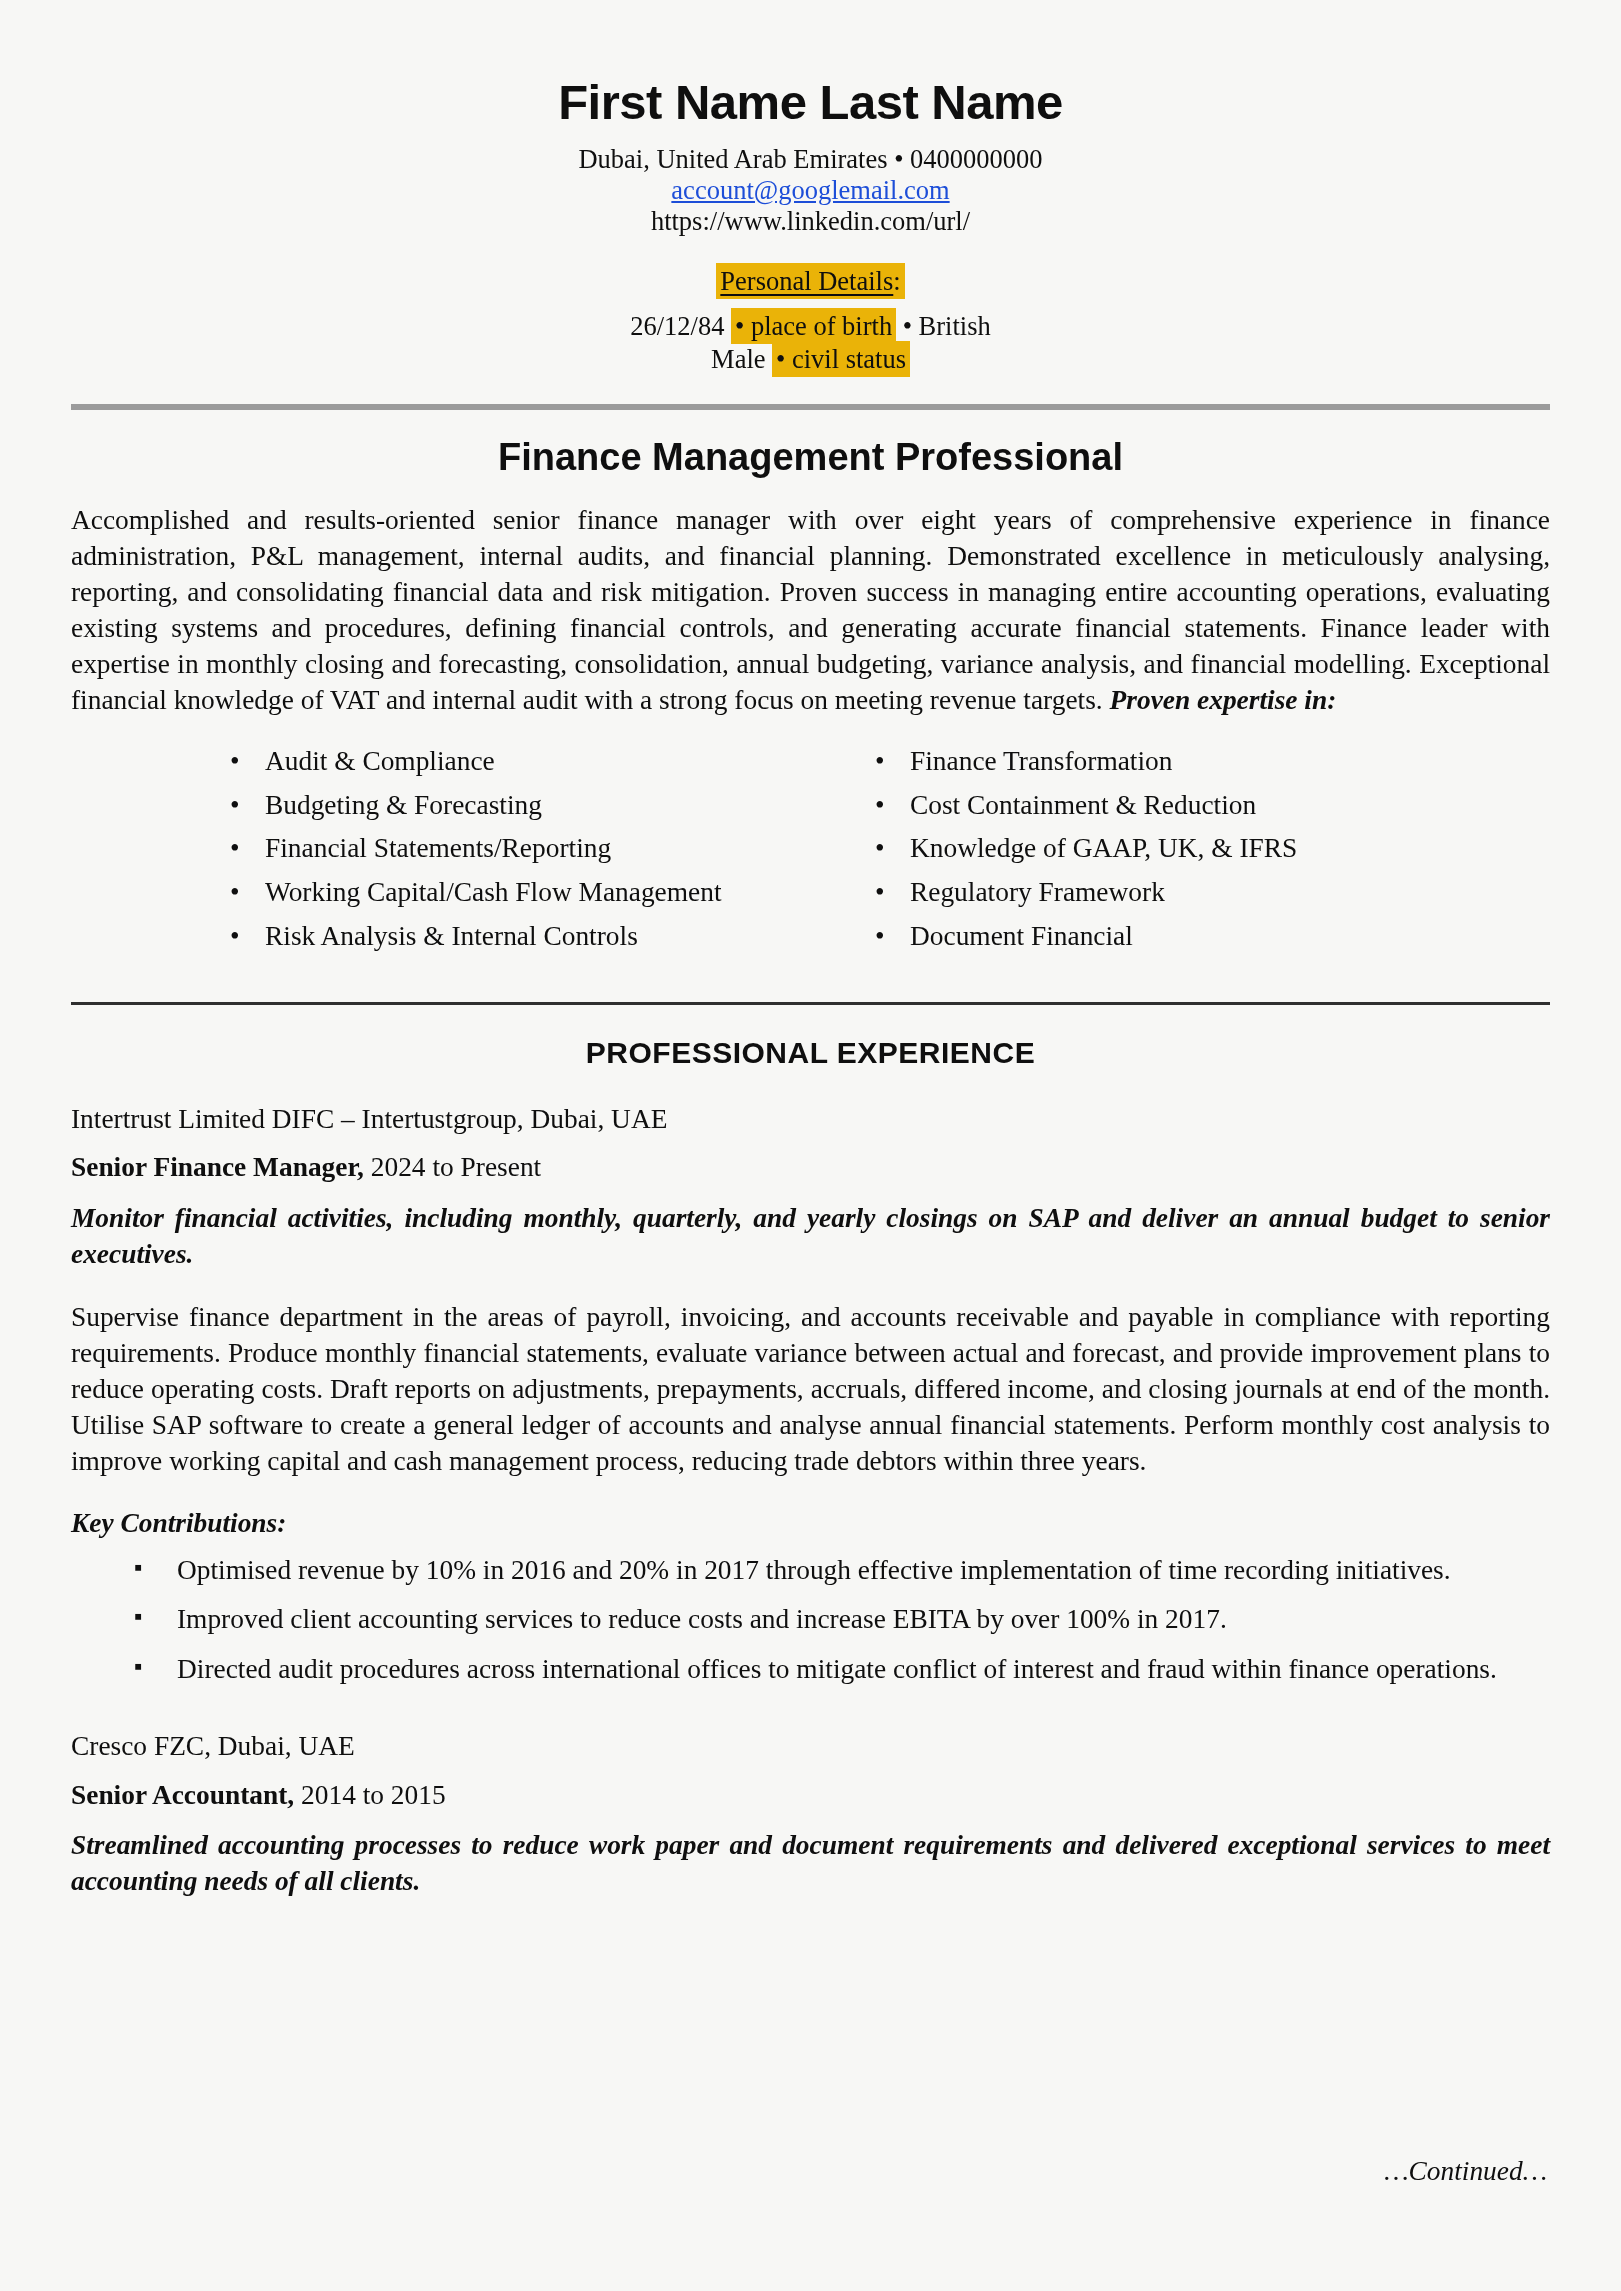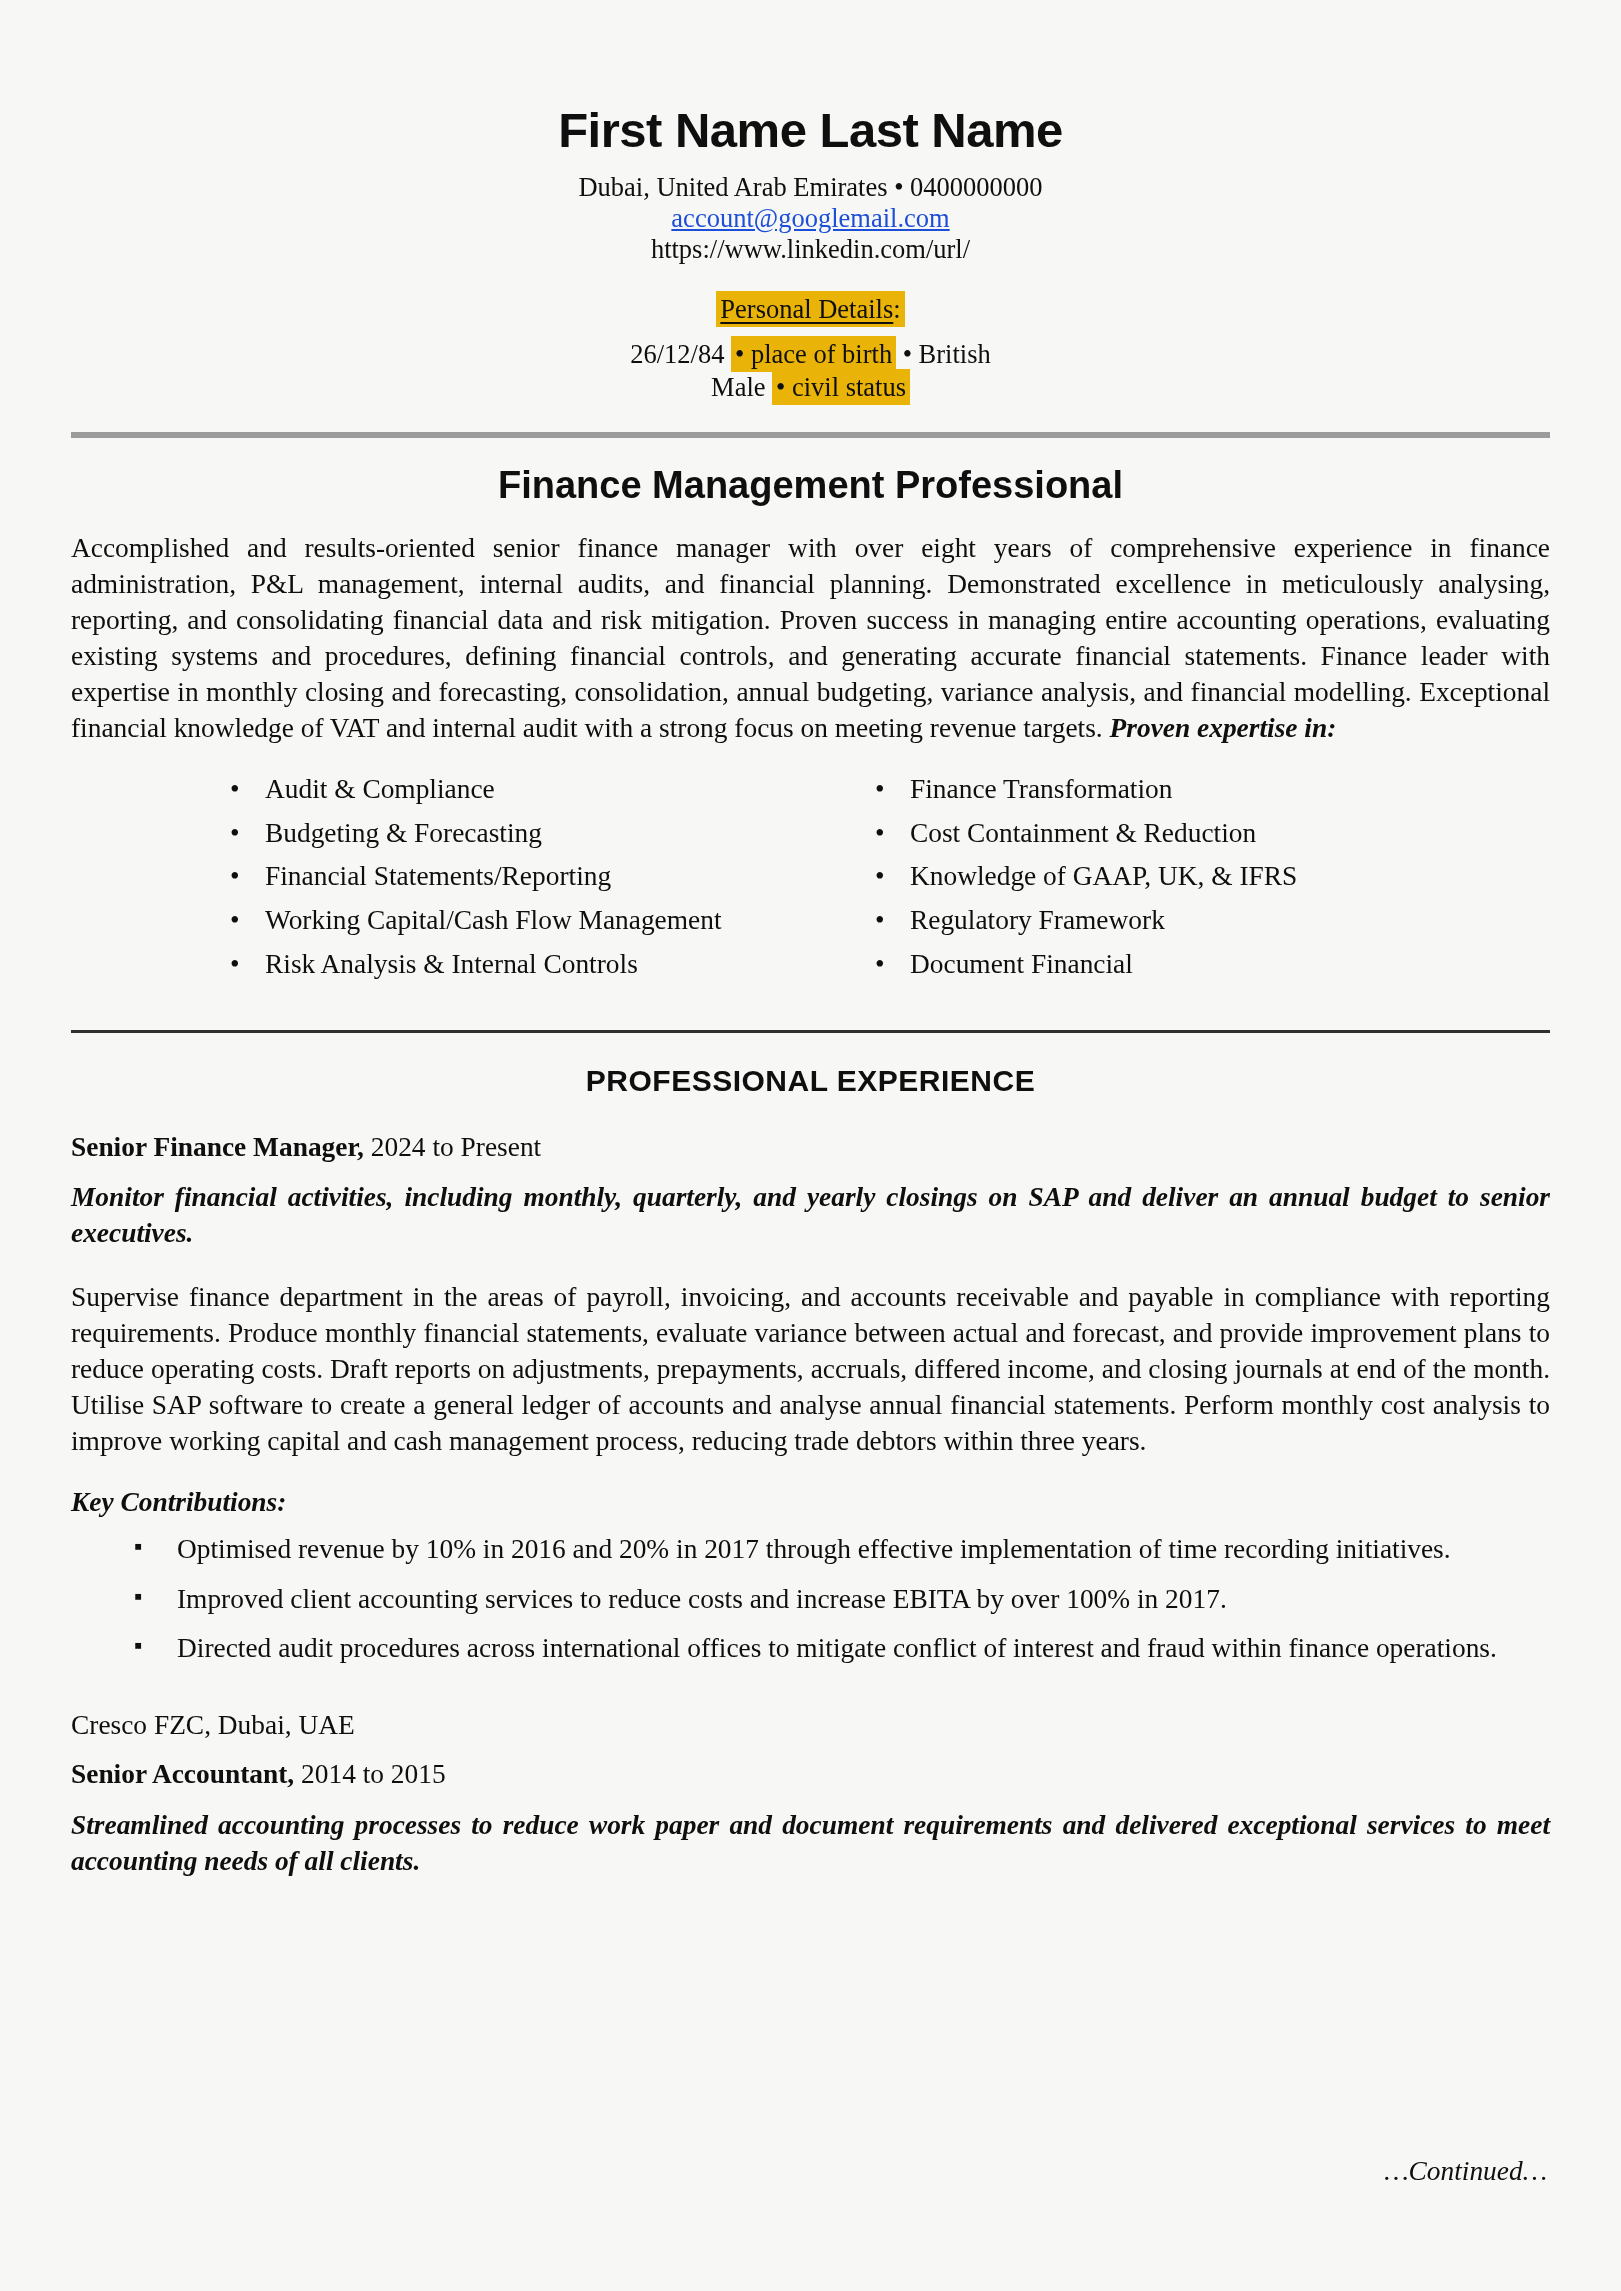--- a/index.html
+++ b/index.html
@@ -6,21 +6,21 @@
   body {
     width: 1621px; height: 2292px;
     background: #f7f7f5;
     font-family: "Liberation Serif", serif;
     color: #0f0f0f;
   }
   .page {
     position: relative;
     width: 1621px; height: 2292px;
     box-sizing: border-box;
-    padding: 102px 71px 0;
+    padding: 74px 71px 0;
     overflow: hidden;
   }
   
   .name {
     font-family: "Liberation Sans", sans-serif;
     font-size: 49px; font-weight: 700;
     text-align: center; margin: 0 0 13.7px;
     line-height: 1.15; letter-spacing: -0.5px;
   }
   .contact-line {
@@ -110,20 +110,21 @@
       <li><span class="blt">•</span><span>Regulatory Framework</span></li>
       <li><span class="blt">•</span><span>Document Financial</span></li>
     </ul>
   </div>
 
   <hr class="divider-thin">
 
   <h3 class="exp-title">PROFESSIONAL EXPERIENCE</h3>
 
   <div class="job">
+    <div class="company">Intertrust Limited DIFC – Intertustgroup, Dubai, UAE</div>
     <div class="role"><span class="role-bold">Senior Finance Manager,</span><span> 2024 to Present</span></div>
     <p class="intro">Monitor financial activities, including monthly, quarterly, and yearly closings on SAP and deliver an annual budget to senior executives.</p>
     <p class="desc">Supervise finance department in the areas of payroll, invoicing, and accounts receivable and payable in compliance with reporting requirements. Produce monthly financial statements, evaluate variance between actual and forecast, and provide improvement plans to reduce operating costs. Draft reports on adjustments, prepayments, accruals, differed income, and closing journals at end of the month. Utilise SAP software to create a general ledger of accounts and analyse annual financial statements. Perform monthly cost analysis to improve working capital and cash management process, reducing trade debtors within three years.</p>
     <div class="keylabel">Key Contributions:</div>
     <ul class="contrib">
       <li><span class="blt">▪</span><span>Optimised revenue by 10% in 2016 and 20% in 2017 through effective implementation of time recording initiatives.</span></li>
       <li><span class="blt">▪</span><span>Improved client accounting services to reduce costs and increase EBITA by over 100% in 2017.</span></li>
       <li><span class="blt">▪</span><span>Directed audit procedures across international offices to mitigate conflict of interest and fraud within finance operations.</span></li>
     </ul>
   </div>

